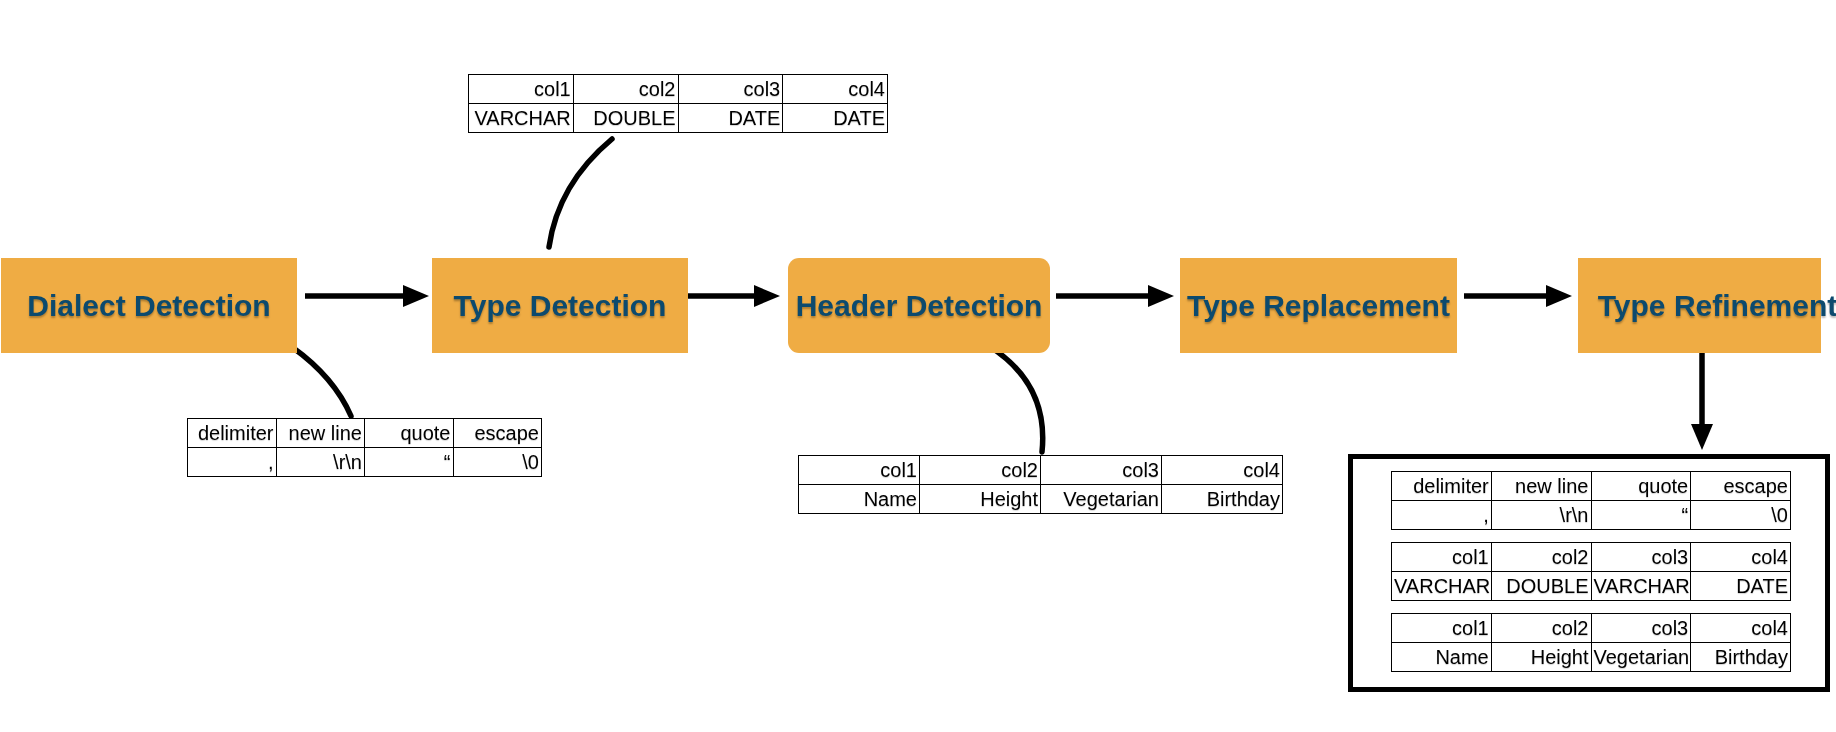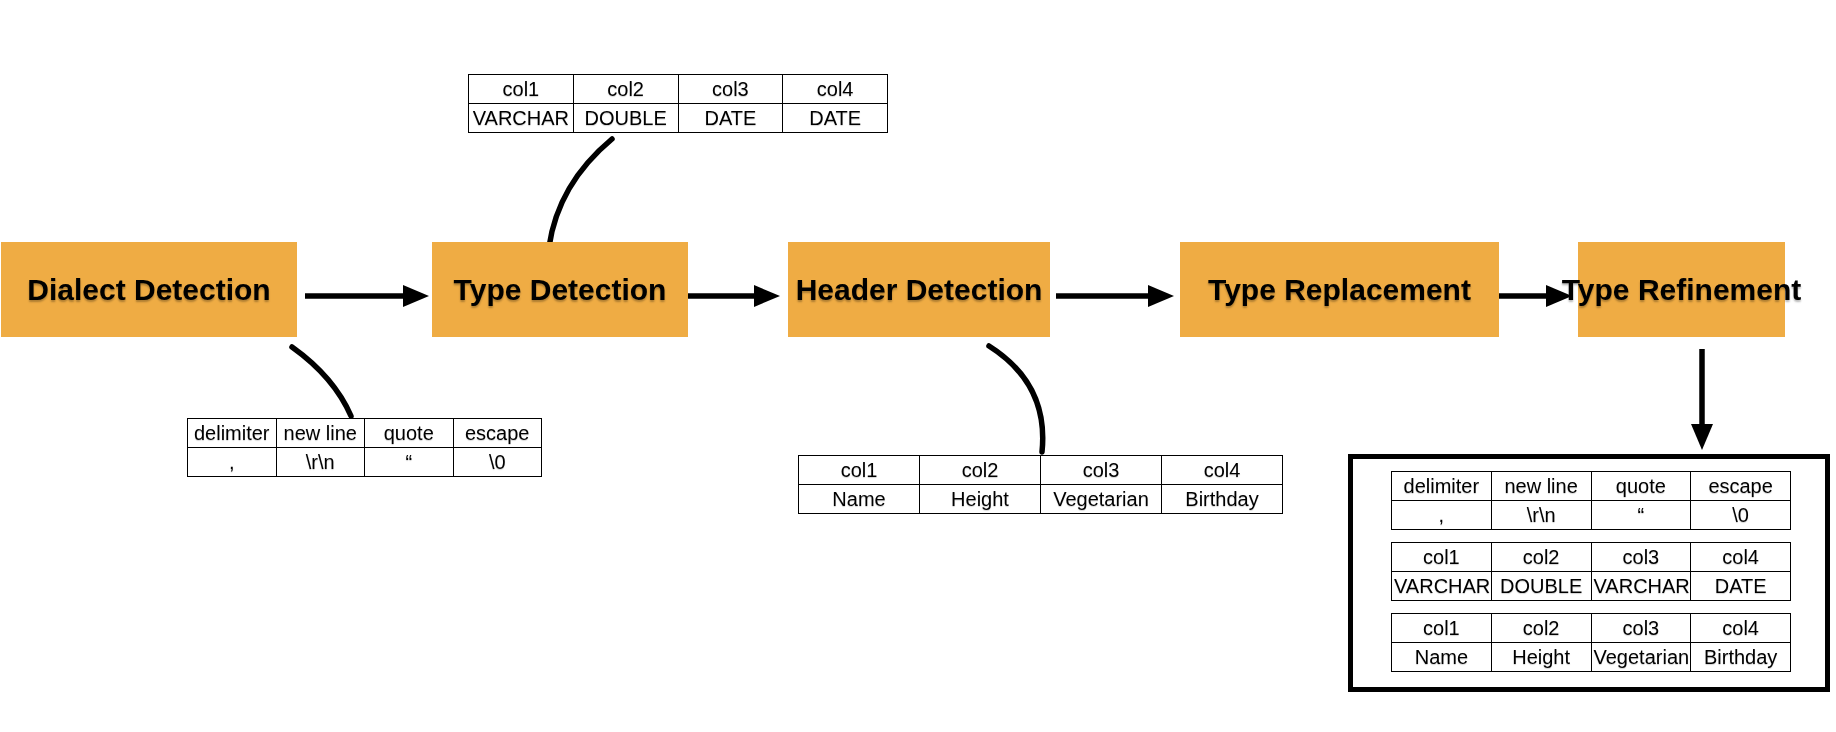--- a/index.html
+++ b/index.html
@@ -2,40 +2,40 @@
 <html style="--accent: #EFAC44; --line: #000000;"><head>
 <meta charset="utf-8">
 <style>
   :root { --accent:#EFAC44; --line:#000000; }
   html,body{margin:0;padding:0;background:#ffffff;}
   body{font-family:"Liberation Sans", sans-serif;}
   .canvas{position:relative;width:1836px;height:732px;overflow:hidden;background:#ffffff;}
   .overlay{position:absolute;left:0;top:0;width:1836px;height:732px;pointer-events:none;}
 
   .step{
-    position:absolute;top:242px;height:95px;
+    position:absolute;top:258px;height:95px;
     background:var(--accent);
     display:flex;align-items:center;justify-content:center;
-    font-weight:bold;font-size:30px;color:#000000;
+    font-weight:bold;font-size:30px;color:#0c4a6e;
     text-shadow:0 2px 2px rgba(0,0,0,0.28);
     white-space:nowrap;
   }
   .s1{left:1px;width:296px;}
   .s2{left:432px;width:256px;}
-  .s3{left:788px;width:262px;}
-  .s4{left:1180px;width:319px;}
-  .s5{left:1578px;width:207px;}
+  .s3{left:788px;width:262px;border-radius:11px;}
+  .s4{left:1180px;width:277px;}
+  .s5{left:1578px;width:207px;padding-left:36px;}
 
   table.dtable{
     position:absolute;border-collapse:collapse;table-layout:fixed;
     background:#ffffff;
   }
   table.dtable td{
     border:1.5px solid var(--line);
-    text-align:center;vertical-align:middle;
+    text-align:right;vertical-align:middle;
     font-size:20px;color:#000;line-height:1;
     height:28px;padding:0 2px;
     text-shadow:0 1px 1px rgba(0,0,0,0.18);
     overflow:hidden;white-space:nowrap;
   }
   .t-type{left:468px;top:74px;width:420px;}
   .t-dialect{left:187px;top:418px;width:355px;}
   .t-dialect td{height:29px;}
   .t-header{left:798px;top:455px;width:485px;}
 

